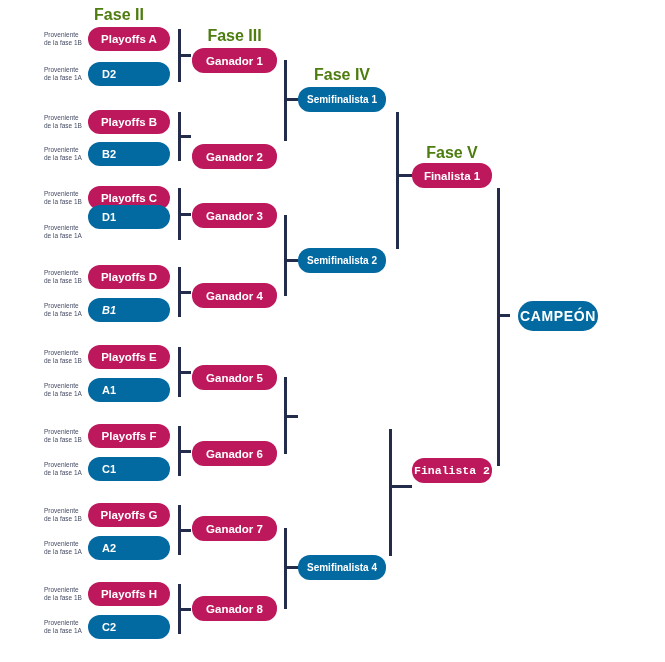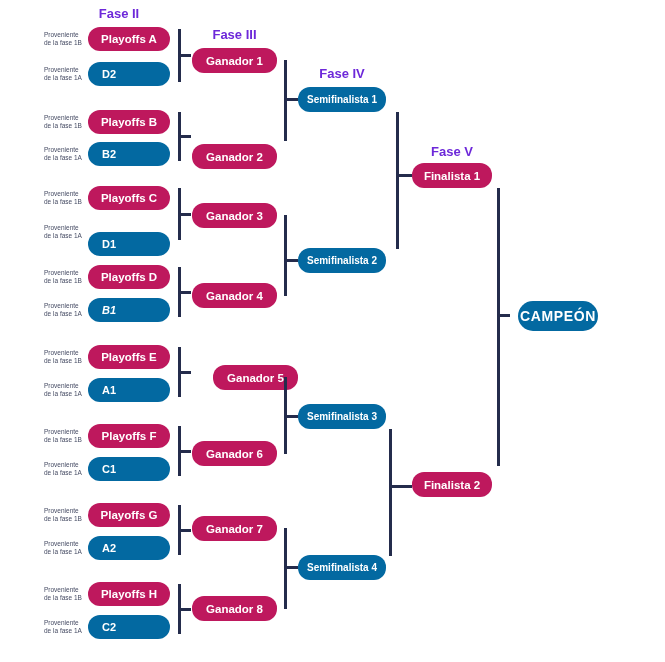--- a/index.html
+++ b/index.html
@@ -1,18 +1,18 @@
 <!DOCTYPE html>
 <html><head>
 <meta charset="utf-8">
 <style>
   html,body{margin:0;padding:0;background:#ffffff;}
   .stage{position:relative;width:665px;height:662px;background:#ffffff;overflow:hidden;
          font-family:"Liberation Sans",sans-serif;}
-  .hdr{position:absolute;color:#6d28d9;font-weight:bold;font-size:13px;text-align:center;}
+  .hdr{position:absolute;color:#4d7c0f;font-weight:bold;font-size:16px;text-align:center;}
   .box{position:absolute;display:flex;align-items:center;justify-content:center;
        color:#ffffff;font-weight:bold;box-sizing:border-box;white-space:nowrap;}
   .navy{background:#be185d;}
   .tan{background:#0369a1;}
   .po{left:88px;width:82px;height:24px;border-radius:12px;font-size:11.5px;}
   .seed{left:88px;width:82px;height:24px;border-radius:12px;justify-content:flex-start;
         padding-left:14px;font-size:11px;}
   .gan{left:192px;width:85px;height:25px;border-radius:12px;font-size:11.5px;}
   .semi{left:298px;width:88px;height:25px;border-radius:12px;font-size:10px;}
   .fin{left:412px;width:80px;height:25px;border-radius:12px;font-size:11.5px;}
@@ -65,21 +65,21 @@
       <div>Proveniente</div>
       <div>de la fase 1B</div>
     </div>
   <div class="box navy po" style="top:186px;">
       <span>Playoffs C</span>
     </div>
   <div class="src" style="top:224px;">
       <div>Proveniente</div>
       <div>de la fase 1A</div>
     </div>
-  <div class="box tan seed" style="top:232px;">
+  <div class="box tan seed" style="top:205px;">
       <span>D1</span>
     </div>
 
   <div class="src" style="top:269px;">
       <div>Proveniente</div>
       <div>de la fase 1B</div>
     </div>
   <div class="box navy po" style="top:265px;">
       <span>Playoffs D</span>
     </div>
@@ -156,50 +156,47 @@
     </div>
   <div class="box navy gan" style="top:144px;">
       <span>Ganador 2</span>
     </div>
   <div class="box navy gan" style="top:203px;">
       <span>Ganador 3</span>
     </div>
   <div class="box navy gan" style="top:283px;">
       <span>Ganador 4</span>
     </div>
-  <div class="box navy gan" style="top:365px;margin-left:21px;">
+  <div class="box navy gan" style="top:365px;">
       <span>Ganador 5</span>
     </div>
   <div class="box navy gan" style="top:441px;">
       <span>Ganador 6</span>
     </div>
   <div class="box navy gan" style="top:516px;">
       <span>Ganador 7</span>
     </div>
   <div class="box navy gan" style="top:596px;">
       <span>Ganador 8</span>
     </div>
 
   <div class="box tan semi" style="top:87px;">
       <span>Semifinalista 1</span>
     </div>
   <div class="box tan semi" style="top:248px;">
       <span>Semifinalista 2</span>
     </div>
-  <div class="box tan semi" style="top:404px;">
-      <span>Semifinalista 3</span>
-    </div>
   <div class="box tan semi" style="top:555px;">
       <span>Semifinalista 4</span>
     </div>
 
   <div class="box navy fin" style="top:163px;">
       <span>Finalista 1</span>
     </div>
-  <div class="box navy fin" style="top:472px;">
+  <div class="box navy fin" style="top:458px;font-family:Liberation Mono, monospace;">
       <span>Finalista 2</span>
     </div>
 
   <div class="box tan champ" style="top:301px;">
       <span>CAMPEÓN</span>
     </div>
 
   <div class="vl" style="left:178px;top:29px;height:53px;"></div>
   <div class="hl" style="left:178px;top:54px;width:13px;"></div>
   <div class="vl" style="left:178px;top:112px;height:49px;"></div>

